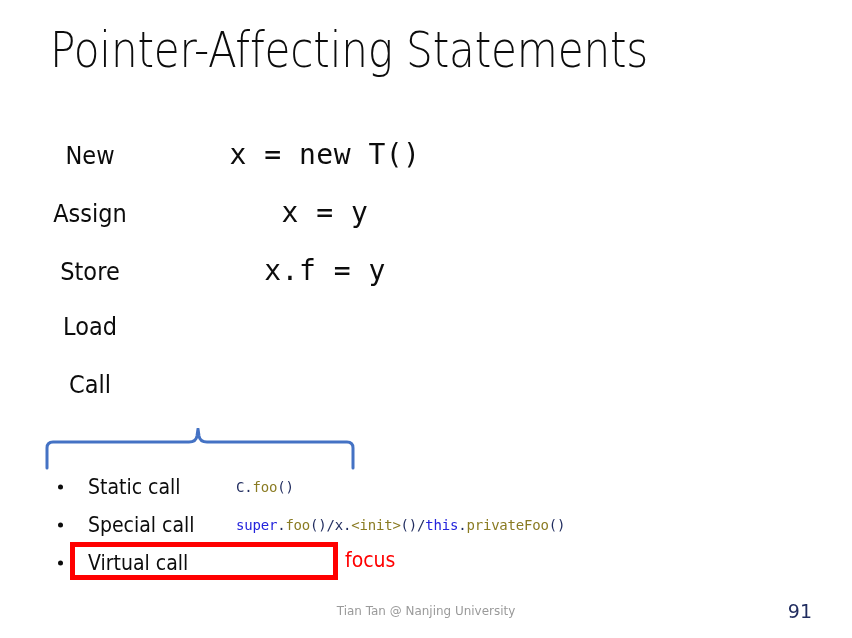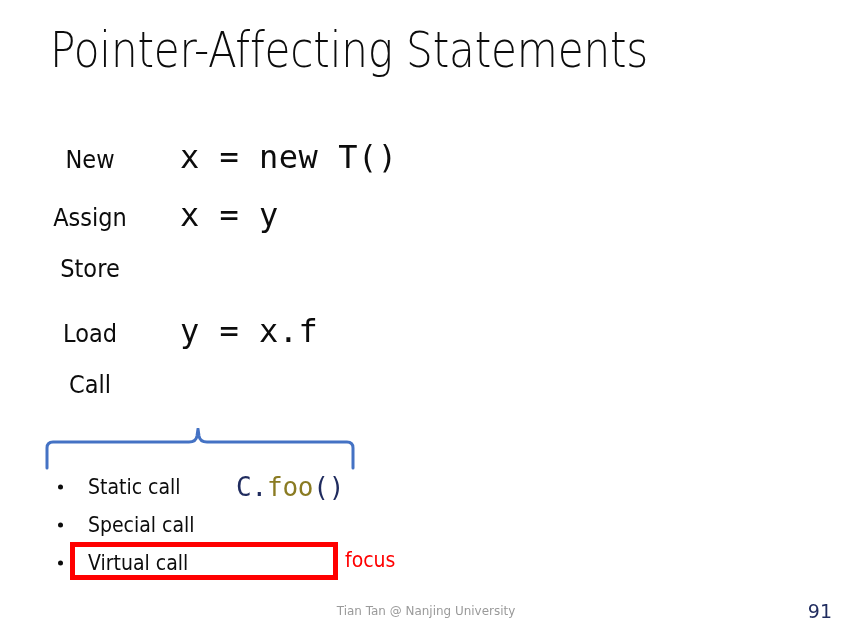--- a/index.html
+++ b/index.html
@@ -47,21 +47,22 @@
     width: 180px;
     text-align: center;
     font-size: 25px;
     font-weight: 400;
     color: #0c0c0c;
     font-family: "DejaVu Sans", sans-serif;
     transform: scaleX(0.9);
   }
   .stmt-code {
     flex: 1;
-    font-size: 32px;
+    text-align: center;
+    font-size: 28px;
     font-family: "DejaVu Sans Mono", monospace;
     color: #0c0c0c;
     letter-spacing: 0.5px;
   }
 
   
   #call-brace {
     position: absolute;
     left: 44px;
     top: 428px;
@@ -98,21 +99,21 @@
     font-size: 21px;
     color: #0c0c0c;
     font-family: "DejaVu Sans", sans-serif;
     transform: scaleX(0.9);
     transform-origin: left center;
     white-space: nowrap;
   }
   .kind-code {
     position: absolute;
     left: 236px;
-    font-size: 26px;
+    font-size: 14px;
     font-family: "DejaVu Sans Mono", monospace;
     white-space: nowrap;
     letter-spacing: -0.2px;
   }
   .tok-kw   { color: #2323dc; }
   .tok-mth  { color: #8a7b22; }
   .tok-pun  { color: #1f2b5e; }
 
   
   #focus-box {
@@ -143,21 +144,21 @@
     top: 603px;
     width: 852px;
     text-align: center;
     font-size: 13px;
     color: #9a9a9a;
     font-family: "DejaVu Sans", sans-serif;
     transform: scaleX(0.92);
   }
   #page-number {
     position: absolute;
-    right: 20px;
+    right: 40px;
     top: 600px;
     font-size: 19px;
     color: #1f2b5e;
     font-family: "DejaVu Sans", sans-serif;
   }
 </style>
 </head>
 <body>
 
 <div id="slide-title">Pointer-Affecting Statements</div>
@@ -166,24 +167,24 @@
     <div class="stmt-row">
       <div class="stmt-label">New</div>
       <div class="stmt-code">x = new T()</div>
     </div>
     <div class="stmt-row">
       <div class="stmt-label">Assign</div>
       <div class="stmt-code">x = y</div>
     </div>
     <div class="stmt-row">
       <div class="stmt-label">Store</div>
+      <div class="stmt-code">x.f = y</div>
     </div>
     <div class="stmt-row">
       <div class="stmt-label">Load</div>
-      <div class="stmt-code">y = x.f</div>
     </div>
     <div class="stmt-row">
       <div class="stmt-label">Call</div>
     </div>
   </div>
 
 <div id="call-brace">
   <svg width="320" height="42" viewBox="0 0 320 42" fill="none" aria-hidden="true">
     <path d="M3 40 L3 20 Q3 14 9 14 L145 14 Q152 14 153 8 L154 1 L155 8 Q156 14 163 14 L303 14 Q309 14 309 20 L309 40" stroke="#4472c4" stroke-width="3" fill="none" stroke-linecap="round" stroke-linejoin="round"></path>
   </svg>
@@ -191,20 +192,21 @@
 
 <div id="call-kinds">
     <div class="kind-row">
       <span class="kind-bullet"></span>
       <span class="kind-label">Static call</span>
       <span class="kind-code"><span class="tok-pun">C</span><span class="tok-pun">.</span><span class="tok-mth">foo</span><span class="tok-pun">()</span></span>
     </div>
     <div class="kind-row">
       <span class="kind-bullet"></span>
       <span class="kind-label">Special call</span>
+      <span class="kind-code"><span class="tok-kw">super</span><span class="tok-pun">.</span><span class="tok-mth">foo</span><span class="tok-pun">()/x.</span><span class="tok-mth">&lt;init&gt;</span><span class="tok-pun">()/</span><span class="tok-kw">this</span><span class="tok-pun">.</span><span class="tok-mth">privateFoo</span><span class="tok-pun">()</span></span>
     </div>
     <div class="kind-row">
       <span class="kind-bullet"></span>
       <span class="kind-label">Virtual call</span>
     </div>
   </div>
 
 <div id="focus-box"></div>
 <div id="focus-note">focus</div>
 

